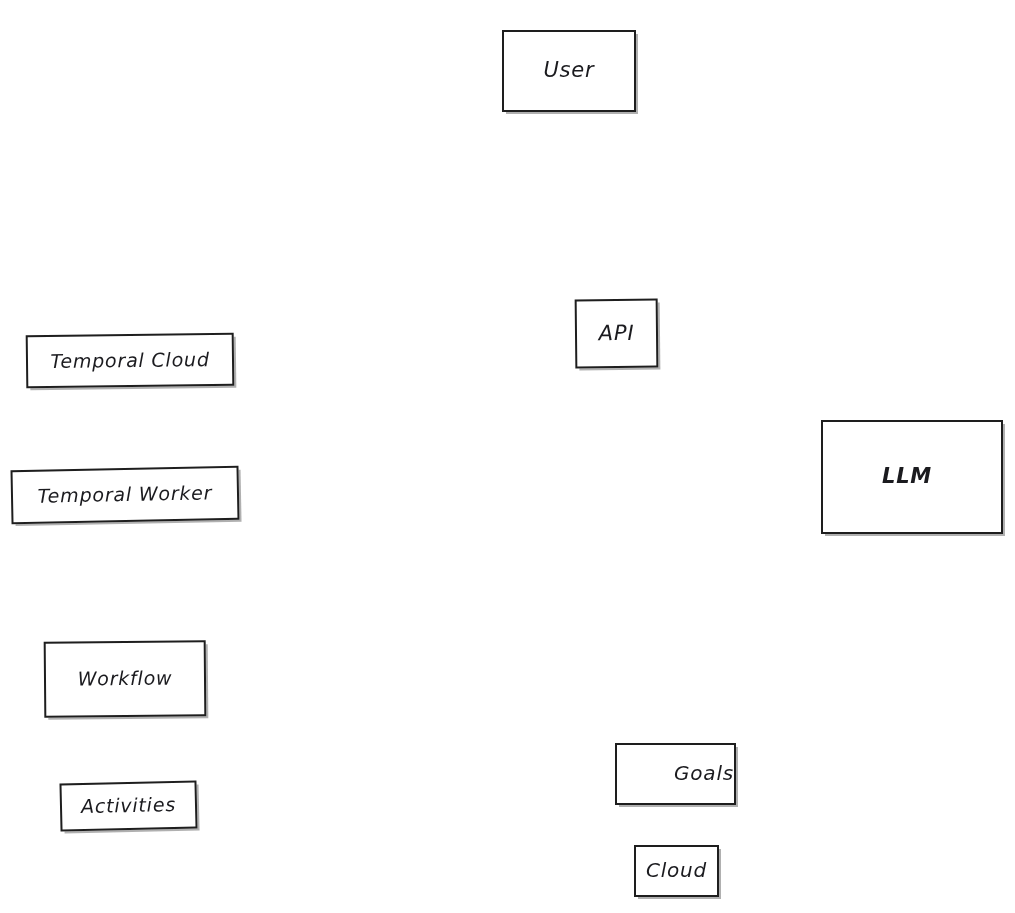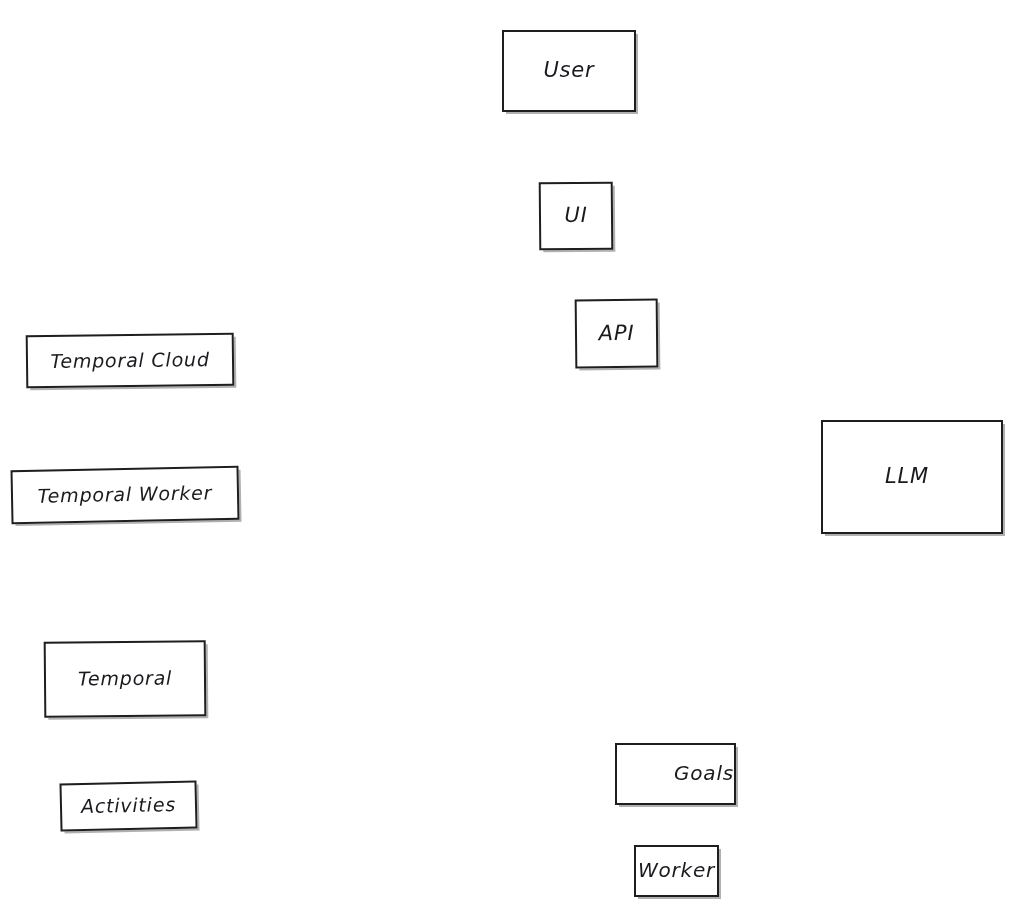--- a/index.html
+++ b/index.html
@@ -62,67 +62,64 @@
     display: block;
     transform: translateY(-1px);
   }
 
   
   #node-user      { left: 502px; top: 30px;  width: 134px; height: 82px;  font-size: 21px; text-align: center; }
   #node-ui        { left: 539px; top: 182px; width: 74px;  height: 68px;  font-size: 21px; transform: rotate(-0.5deg); }
   #node-api       { left: 527px; top: 299px; width: 83px;  height: 69px;  font-size: 21px; transform: rotate(-0.6deg); margin-left: 48px; }
   #node-temporal-cloud  { left: 26px;  top: 334px; width: 208px; height: 53px; transform: rotate(-0.7deg); }
   #node-temporal-worker { left: 11px;  top: 468px; width: 228px; height: 54px; transform: rotate(-1.1deg); }
-  #node-llm       { left: 821px; top: 420px; width: 182px; height: 114px; font-size: 21px; }
+  #node-llm       { left: 821px; top: 420px; width: 182px; height: 114px; font-size: 21px; font-weight: bold; }
   #node-llm .label { transform: translate(-5px,-1px); }
   #node-workflow  { left: 44px;  top: 641px; width: 162px; height: 76px; transform: rotate(-0.5deg); }
   #node-activities{ left: 60px;  top: 782px; width: 137px; height: 48px; transform: rotate(-1.3deg); }
   #node-goals     { left: 615px; top: 743px; width: 121px; height: 62px; font-size: 20px; justify-content: flex-end; }
   #node-tools     { left: 634px; top: 845px; width: 85px;  height: 52px; font-size: 20px; }
 </style>
 </head>
 <body>
 
 <div id="canvas">
 
   <div class="top-caption">· · · · · · · · · · · · · · · · · · · · · · · ·</div>
 
   <div class="node" id="node-user">
     <span class="label">User</span>
   </div>
 
-  <div class="node" id="node-ui">
-    <span class="label">UI</span>
-  </div>
 
   <div class="node" id="node-api">
     <span class="label">API</span>
   </div>
 
   <div class="node" id="node-temporal-cloud">
     <span class="label">Temporal Cloud</span>
   </div>
 
   <div class="node" id="node-temporal-worker">
     <span class="label">Temporal Worker</span>
   </div>
 
   <div class="node" id="node-llm">
     <span class="label">LLM</span>
   </div>
 
   <div class="node" id="node-workflow">
-    <span class="label">Temporal</span>
+    <span class="label">Workflow</span>
   </div>
 
   <div class="node" id="node-activities">
     <span class="label">Activities</span>
   </div>
 
   <div class="node" id="node-goals">
     <span class="label">Goals</span>
   </div>
 
   <div class="node" id="node-tools">
-    <span class="label">Worker</span>
+    <span class="label">Cloud</span>
   </div>
 
 </div>
 
 </body></html>

